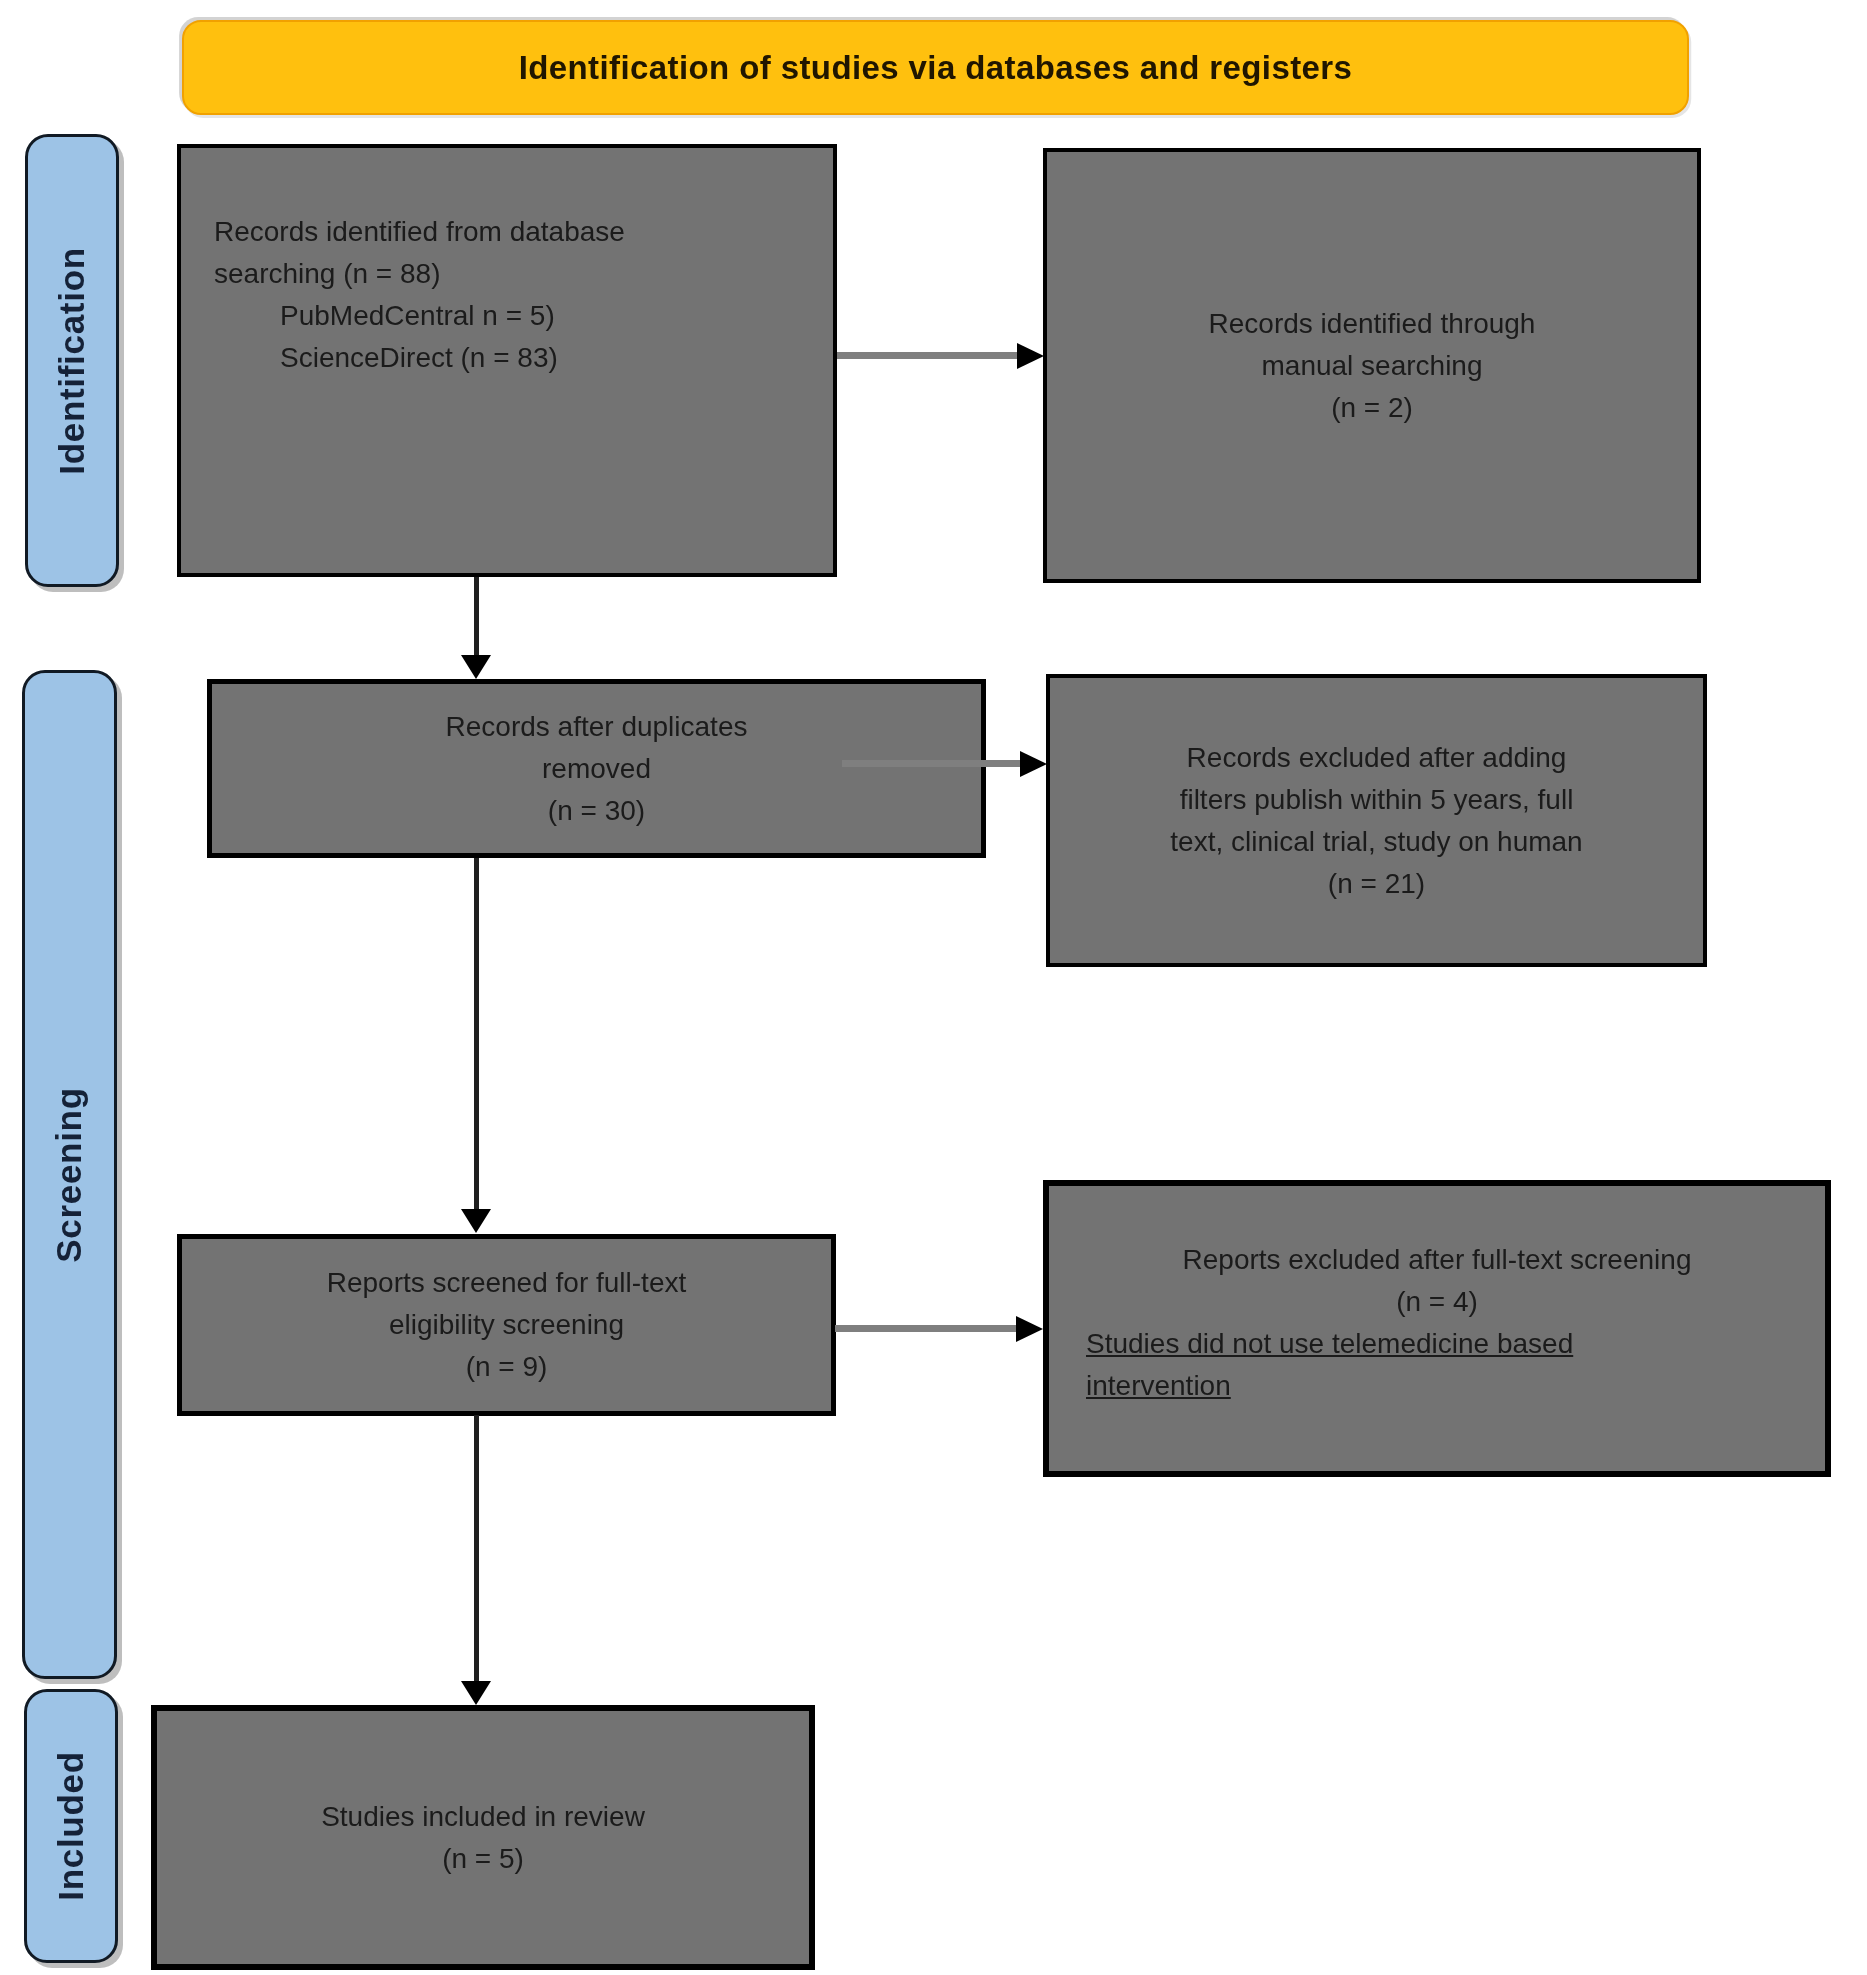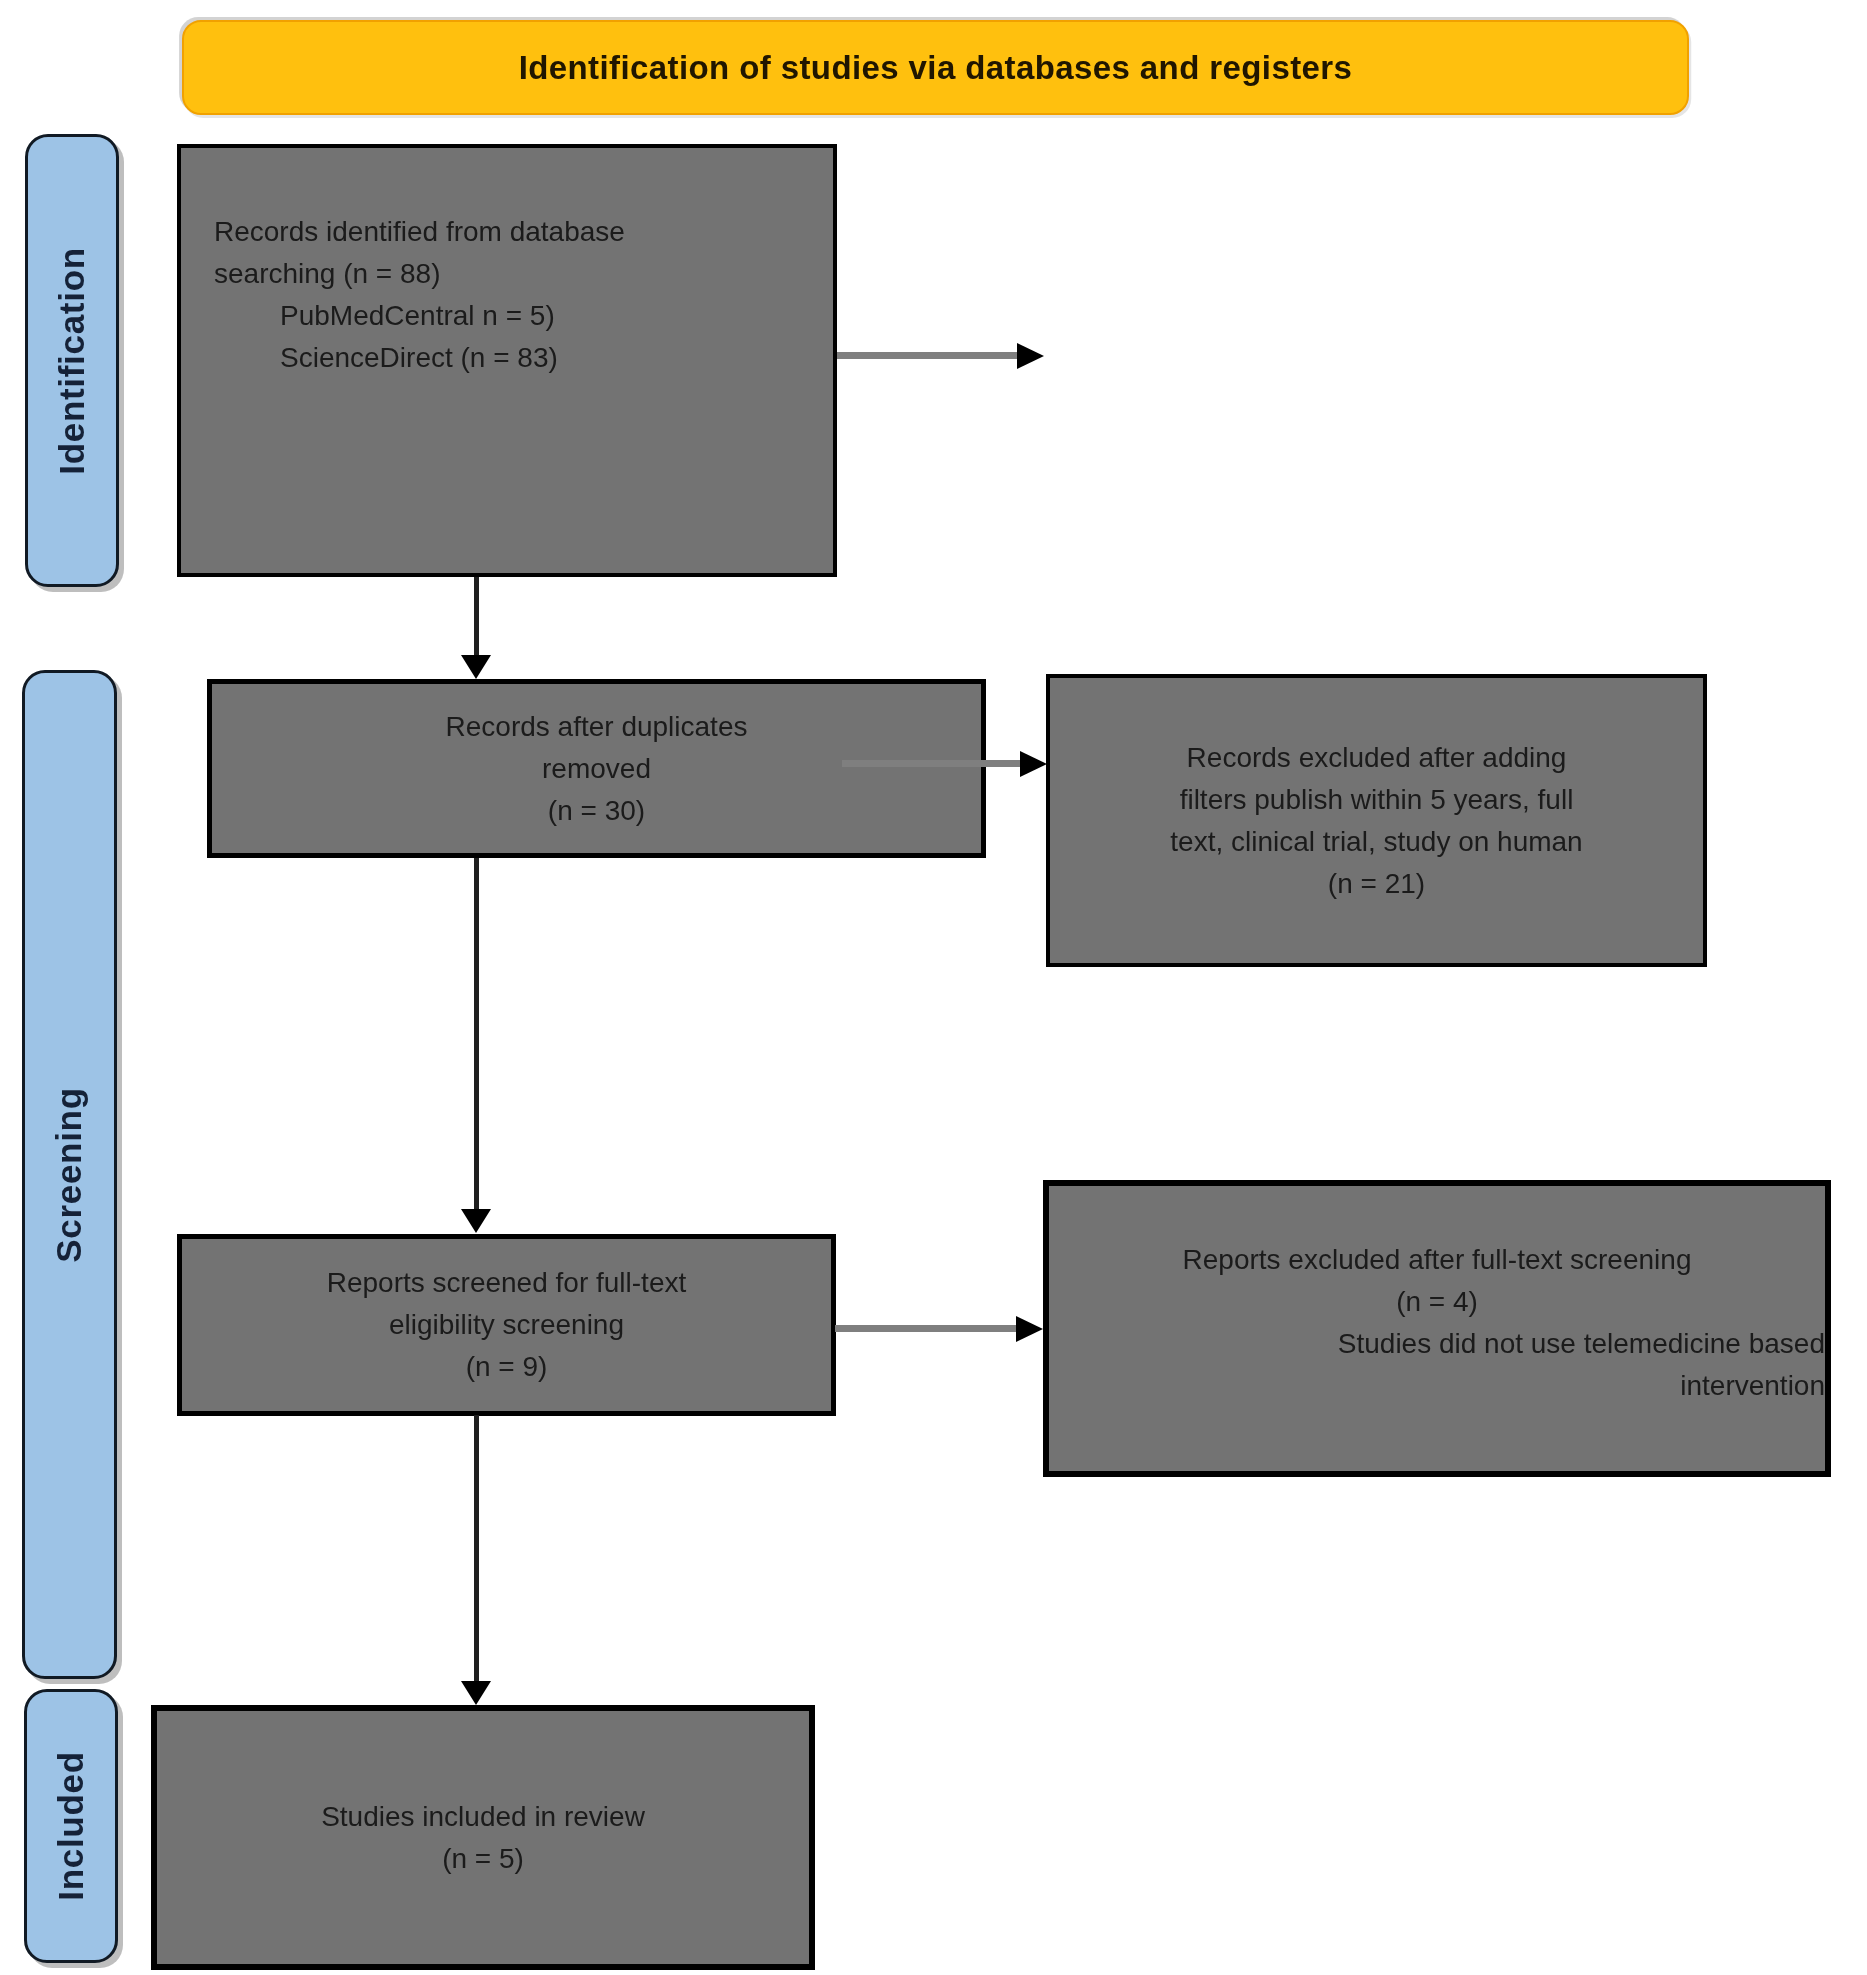--- a/index.html
+++ b/index.html
@@ -88,21 +88,21 @@
   #box-manual-search { left: 1043px; top: 148px; width: 658px; height: 435px; }
 
   #box-duplicates-removed { left: 183px; top: 679px; width: 779px; height: 179px; border-width: 5.8px; margin-left: 24px; }
 
   #box-filters-excluded { left: 1046px; top: 674px; width: 661px; height: 293px; }
 
   #box-fulltext-screened { left: 177px; top: 1234px; width: 659px; height: 182px; border-width: 5.8px; }
 
   #box-fulltext-excluded { left: 1043px; top: 1180px; width: 788px; height: 297px; border-width: 6.5px; padding-top: 53px; }
   #box-fulltext-excluded .c { text-align: center; }
-  #box-fulltext-excluded .l { text-align: right; padding-left: 37px; }
+  #box-fulltext-excluded .l { text-align: left; padding-left: 37px; text-decoration: underline; }
 
   #box-included { left: 151px; top: 1705px; width: 664px; height: 265px; border-width: 6.5px; }
 
   
   .arrow-h {
     position: absolute;
     display: flex;
     align-items: center;
     height: 29px;
   }
@@ -153,20 +153,25 @@
     <span>Included</span>
   </div>
 
   <div class="fbox" id="box-db-search">
     <div class="line">Records identified from database</div>
     <div class="line">searching (n = 88)</div>
     <div class="line indent">PubMedCentral n = 5)</div>
     <div class="line indent">ScienceDirect (n = 83)</div>
   </div>
 
+  <div class="fbox center-box" id="box-manual-search">
+    <div class="line">Records identified through</div>
+    <div class="line">manual searching</div>
+    <div class="line">(n = 2)</div>
+  </div>
 
   <div class="fbox center-box" id="box-duplicates-removed">
     <div class="line">Records after duplicates</div>
     <div class="line">removed</div>
     <div class="line">(n = 30)</div>
   </div>
 
   <div class="fbox center-box" id="box-filters-excluded">
     <div class="line">Records excluded after adding</div>
     <div class="line">filters publish within 5 years, full</div>

